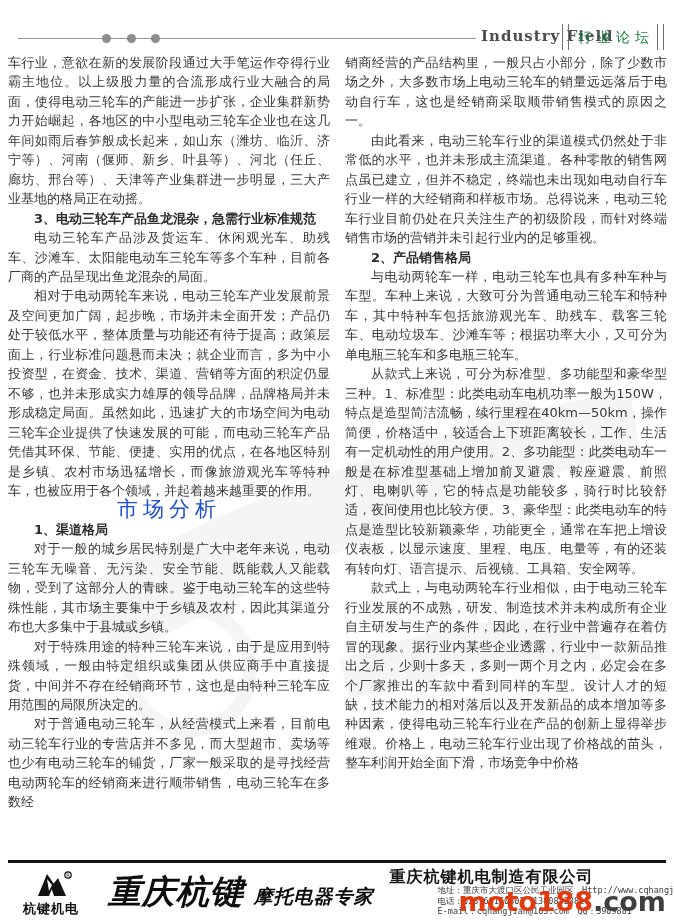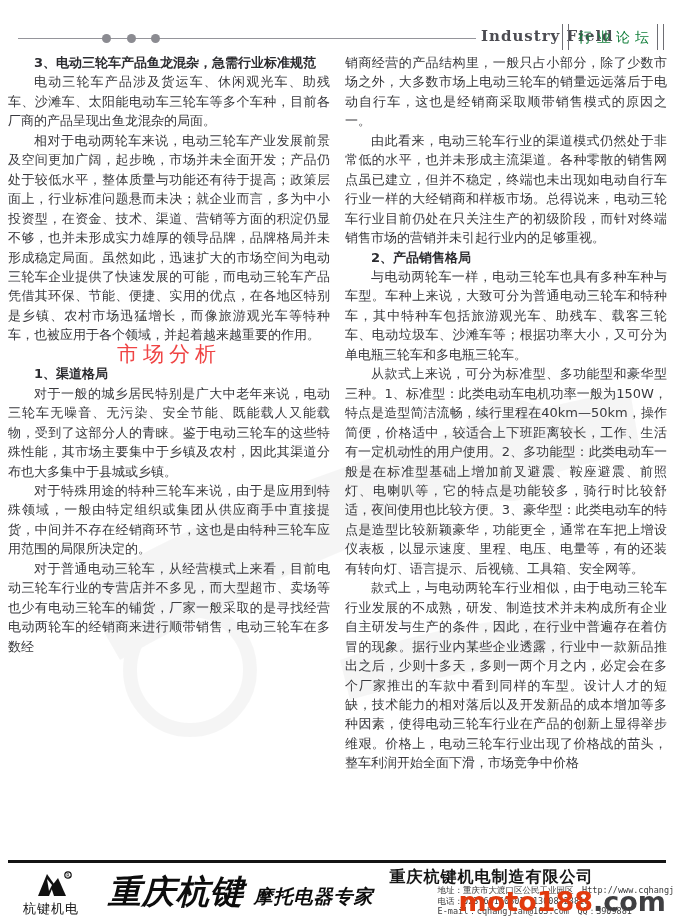--- a/index.html
+++ b/index.html
@@ -18,27 +18,27 @@
   .dbar.b1{left:562px}.dbar.b2{left:657px}
   .header-zh{position:absolute;left:578px;top:5px;font-size:14px;color:#15803d;letter-spacing:5px;white-space:nowrap;}
   
   .bg-art{position:absolute;left:40px;top:330px;opacity:.05;pointer-events:none;}
   
   .columns{position:absolute;top:53px;left:8px;width:659px;display:flex;gap:15px;}
   .col{width:322px;font-size:13px;line-height:19.45px;text-align:justify;text-justify:inter-character;color:#39393d;}
   .col p{margin:0;text-indent:2em;}
   .col p.noindent{text-indent:0;}
   .col p.bold{font-weight:bold;color:#2c2c30;}
-  .section-title{text-align:center;font-size:21px;letter-spacing:5px;color:#ef4444;margin:10px 0 7px;text-indent:0 !important;}
+  .section-title{text-align:center;font-size:21px;letter-spacing:5px;color:#1d4ed8;margin:10px 0 7px;text-indent:0 !important;}
   
   .footer{position:absolute;left:8px;top:860px;width:658px;border-top:3px solid #141414;}
   .footer-inner{display:flex;align-items:center;padding-top:5px;}
   .logo-block{width:86px;text-align:center;flex:none;}
   .logo-mark{display:block;margin:0 auto;}
-  .logo-text{font-size:13px;font-weight:normal;color:#111;letter-spacing:1px;line-height:13px;}
+  .logo-text{font-size:13px;font-weight:bold;color:#111;letter-spacing:1px;line-height:13px;}
   .brand{flex:none;margin-left:14px;white-space:nowrap;font-style:italic;font-weight:bold;color:#0d0d0d;}
   .brand-main{font-size:33px;letter-spacing:1px;}
   .brand-sub{font-size:19px;margin-left:4px;letter-spacing:1px;}
   .company-block{margin-left:16px;flex:none;}
   .company-name{font-size:16px;font-weight:bold;color:#161616;letter-spacing:1px;line-height:17px;}
   .contact-line{font-size:8.5px;line-height:10.5px;color:#3c3c3c;white-space:nowrap;font-family:"DejaVu Sans Mono","Liberation Mono",monospace;padding-left:48px;}
   .watermark{position:absolute;right:0px;top:23px;font-size:27px;font-weight:bold;white-space:nowrap;background:rgba(255,255,255,.0);}
   .wm-red{color:#e23a0e;}
   .wm-dark{color:#3f3f42;}
 </style>
@@ -58,20 +58,21 @@
   <div class="hdot d2"></div>
   <div class="hdot d3"></div>
   <div class="header-en">Industry Field</div>
   <div class="dbar b1"></div>
   <div class="header-zh">行业论坛</div>
   <div class="dbar b2"></div>
 </div>
 
 <div class="columns">
   <div class="col">
+    <p class="noindent">车行业，意欲在新的发展阶段通过大手笔运作夺得行业霸主地位。以上级股力量的合流形成行业大融合的局面，使得电动三轮车的产能进一步扩张，企业集群新势力开始崛起，各地区的中小型电动三轮车企业也在这几年间如雨后春笋般成长起来，如山东（潍坊、临沂、济宁等）、河南（偃师、新乡、叶县等）、河北（任丘、廊坊、邢台等）、天津等产业集群进一步明显，三大产业基地的格局正在动摇。</p>
     <p class="bold">3、电动三轮车产品鱼龙混杂，急需行业标准规范</p>
     <p>电动三轮车产品涉及货运车、休闲观光车、助残车、沙滩车、太阳能电动车三轮车等多个车种，目前各厂商的产品呈现出鱼龙混杂的局面。</p>
     <p>相对于电动两轮车来说，电动三轮车产业发展前景及空间更加广阔，起步晚，市场并未全面开发；产品仍处于较低水平，整体质量与功能还有待于提高；政策层面上，行业标准问题悬而未决；就企业而言，多为中小投资型，在资金、技术、渠道、营销等方面的积淀仍显不够，也并未形成实力雄厚的领导品牌，品牌格局并未形成稳定局面。虽然如此，迅速扩大的市场空间为电动三轮车企业提供了快速发展的可能，而电动三轮车产品凭借其环保、节能、便捷、实用的优点，在各地区特别是乡镇、农村市场迅猛增长，而像旅游观光车等特种车，也被应用于各个领域，并起着越来越重要的作用。</p>
     <p class="section-title">市场分析</p>
     <p class="bold">1、渠道格局</p>
     <p>对于一般的城乡居民特别是广大中老年来说，电动三轮车无噪音、无污染、安全节能、既能载人又能载物，受到了这部分人的青睐。鉴于电动三轮车的这些特殊性能，其市场主要集中于乡镇及农村，因此其渠道分布也大多集中于县城或乡镇。</p>
     <p>对于特殊用途的特种三轮车来说，由于是应用到特殊领域，一般由特定组织或集团从供应商手中直接提货，中间并不存在经销商环节，这也是由特种三轮车应用范围的局限所决定的。</p>
     <p>对于普通电动三轮车，从经营模式上来看，目前电动三轮车行业的专营店并不多见，而大型超市、卖场等也少有电动三轮车的铺货，厂家一般采取的是寻找经营电动两轮车的经销商来进行顺带销售，电动三轮车在多数经</p>
   </div>
   <div class="col">

